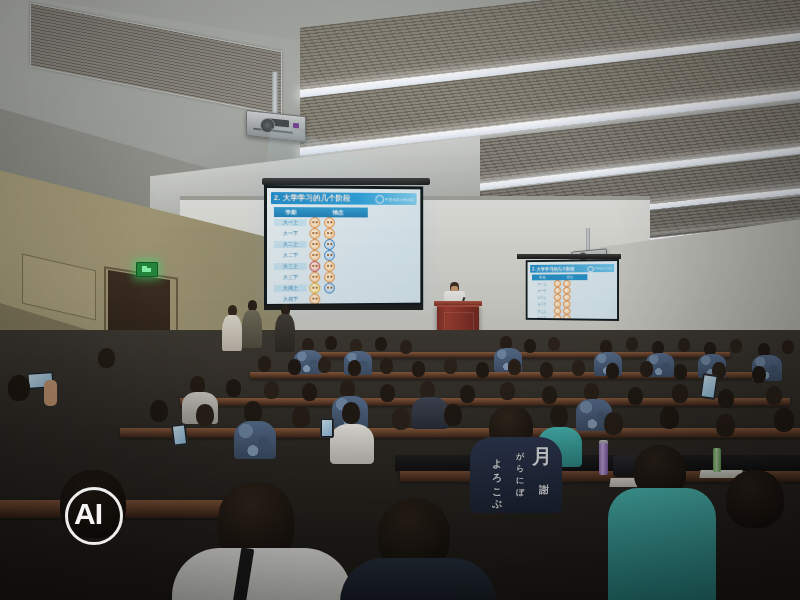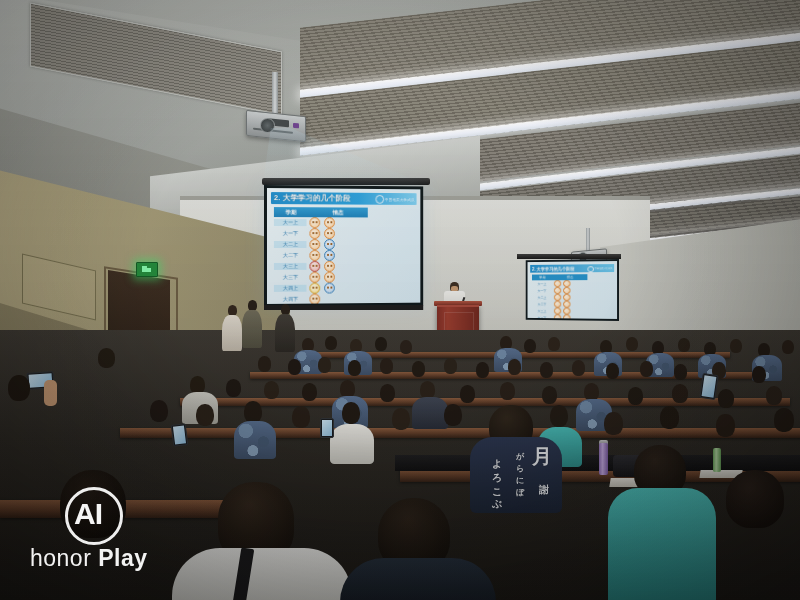--- a/index.html
+++ b/index.html
@@ -607,16 +607,15 @@
 
   <div class="head" style="left:378px;top:498px;width:72px;height:74px;background:radial-gradient(circle at 42% 28%,#2c2219,#0d0a07);"></div>
   <div class="shoulders" style="left:340px;top:558px;width:156px;height:54px;background:linear-gradient(to bottom,#26313f,#141a22);border-radius:44px 44px 0 0;"></div>
 
   <div class="warm"></div>
   <div class="vignette"></div>
 
   <div class="wm">
     <div class="wm-ring"></div>
     <div class="wm-ai">AI</div>
-    <div class="wm-txt"><span>honor </span><b>Play</b></div>
   </div>
 
 </div>
 
 </body></html>

